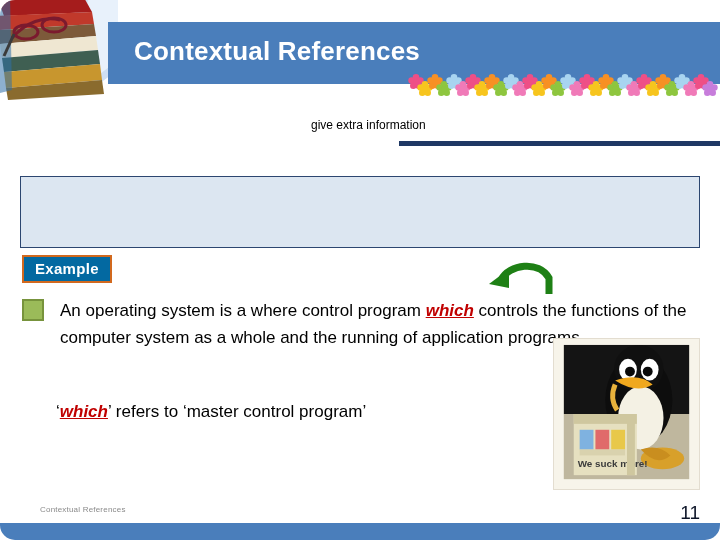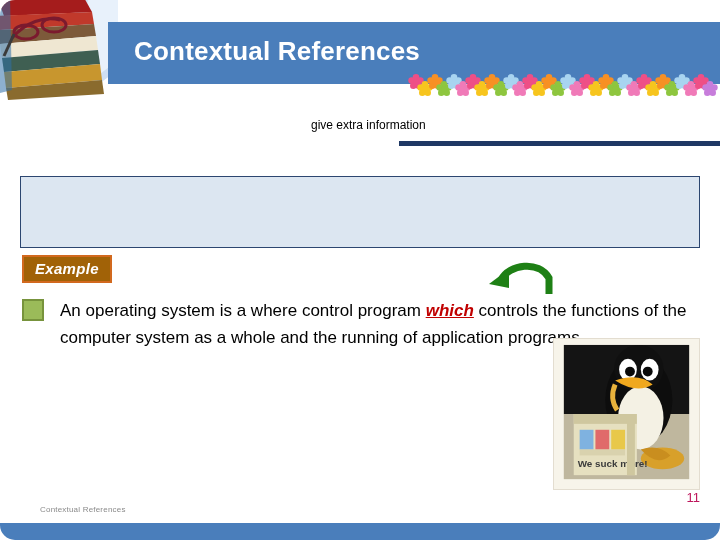--- a/index.html
+++ b/index.html
@@ -117,27 +117,26 @@
   .w-whose { width: 53px; }
   .w-where { width: 56px; }
   .w-when  { width: 61px; }
 
   
   .example-badge {
     position: absolute;
     left: 22px;
     top: 255px;
     padding: 3px 11px 4px 11px;
-    background: #a16207;
+    background: #0369a1;
     border: 2px solid #d2691e;
     color: #ffffff;
     font-size: 15px;
     font-weight: bold;
     letter-spacing: .3px;
-    font-style: italic;
   }
 
   
   .green-bullet {
     position: absolute;
     left: 22px;
     top: 299px;
     width: 22px;
     height: 22px;
     background: #9bbb59;
@@ -204,23 +203,23 @@
     position: absolute;
     left: 40px;
     top: 505px;
     font-size: 8px;
     color: #8a8a8a;
     letter-spacing: .2px;
   }
   .footer-page {
     position: absolute;
     right: 20px;
-    top: 490px;
-    font-size: 13px;
-    color: #be185d;
+    top: 502px;
+    font-size: 19px;
+    color: #0f172a;
   }
   .bottom-bar {
     position: absolute;
     left: 0;
     top: 523px;
     width: 720px;
     height: 17px;
     background: #4a7ebb;
   }
 </style>
@@ -306,20 +305,21 @@
 
   <div class="green-bullet"></div>
 
   <svg class="green-arrow" viewBox="0 0 80 42">
     <path d="M14,22 C22,6 52,2 62,20 L62,36" stroke="#1e8015" stroke-width="7" fill="none" stroke-linecap="butt"></path>
     <polygon points="2,26 22,11 22,30" fill="#1e8015"></polygon>
   </svg>
 
   <div class="body-text"><span>An operating system is a where control program </span><span class="kw">which</span><span> controls the functions of the computer system as a whole and the running of application programs.</span></div>
 
+  <div class="refers-line"><span>‘</span><span class="kw">which</span><span>’ refers to ‘master control program’</span></div>
 
   <svg class="penguin" viewBox="0 0 147 152">
     <rect x="0" y="0" width="147" height="152" fill="#f7f4ea"></rect>
     <rect x="10" y="6" width="127" height="136" fill="#d9d2bd"></rect>
     <rect x="10" y="6" width="127" height="70" fill="#141414"></rect>
     <rect x="10" y="76" width="127" height="66" fill="#bfb79e"></rect>
     <ellipse cx="86" cy="62" rx="34" ry="46" fill="#0d0d0d"></ellipse>
     <ellipse cx="86" cy="30" rx="25" ry="24" fill="#101010"></ellipse>
     <ellipse cx="88" cy="80" rx="23" ry="32" fill="#f4f1e4"></ellipse>
     <ellipse cx="75" cy="31" rx="9" ry="11" fill="#ffffff"></ellipse>

